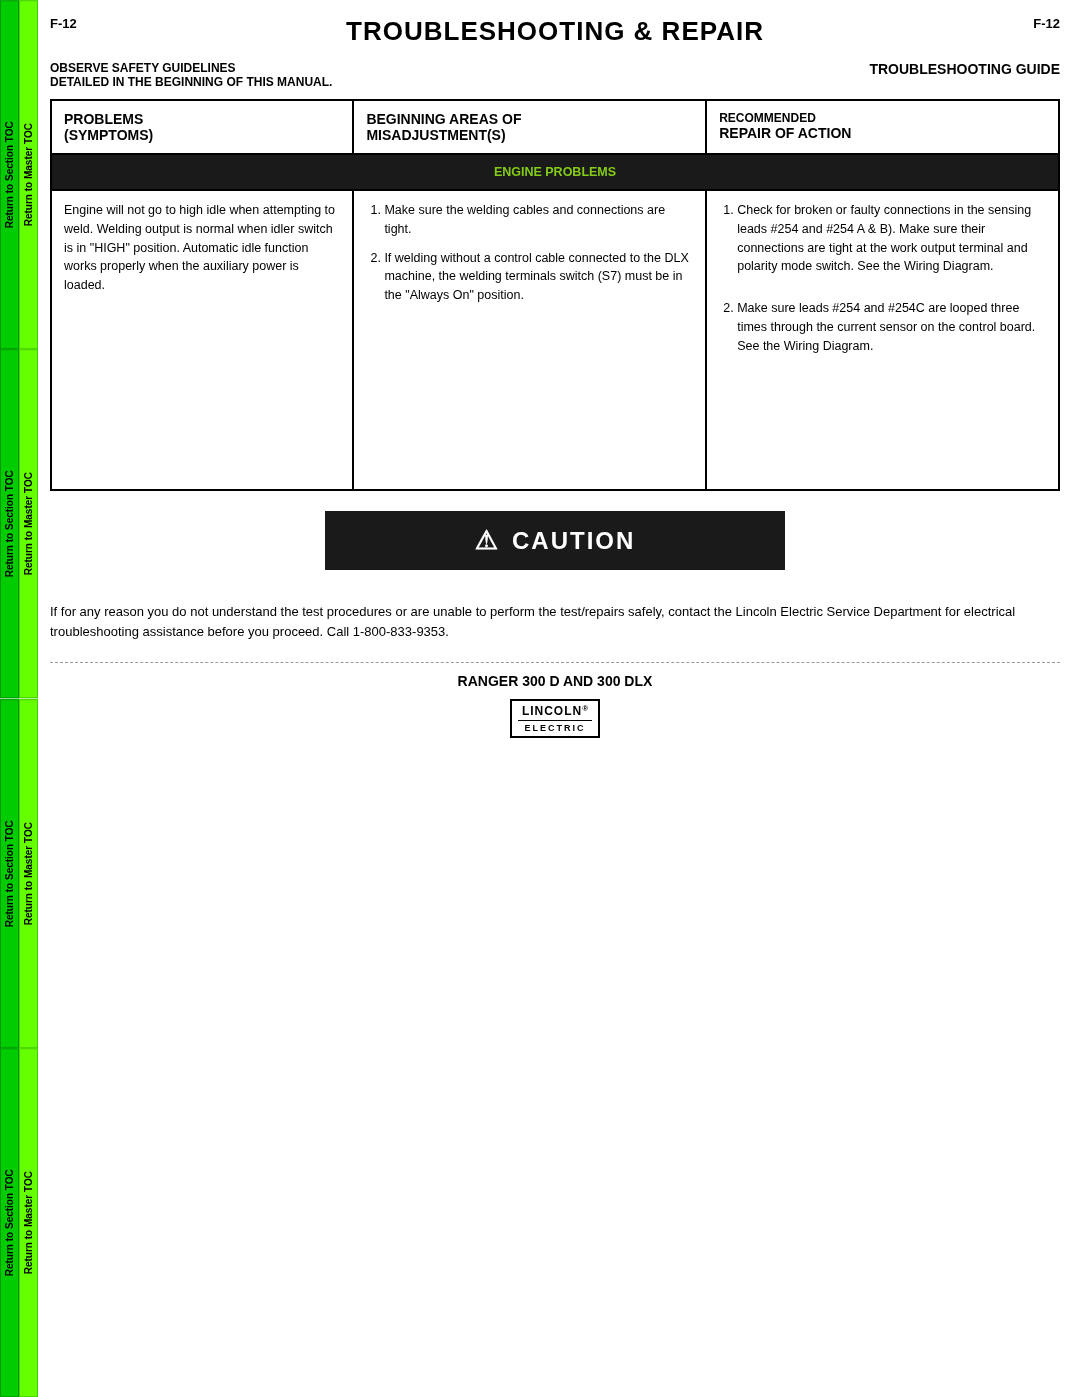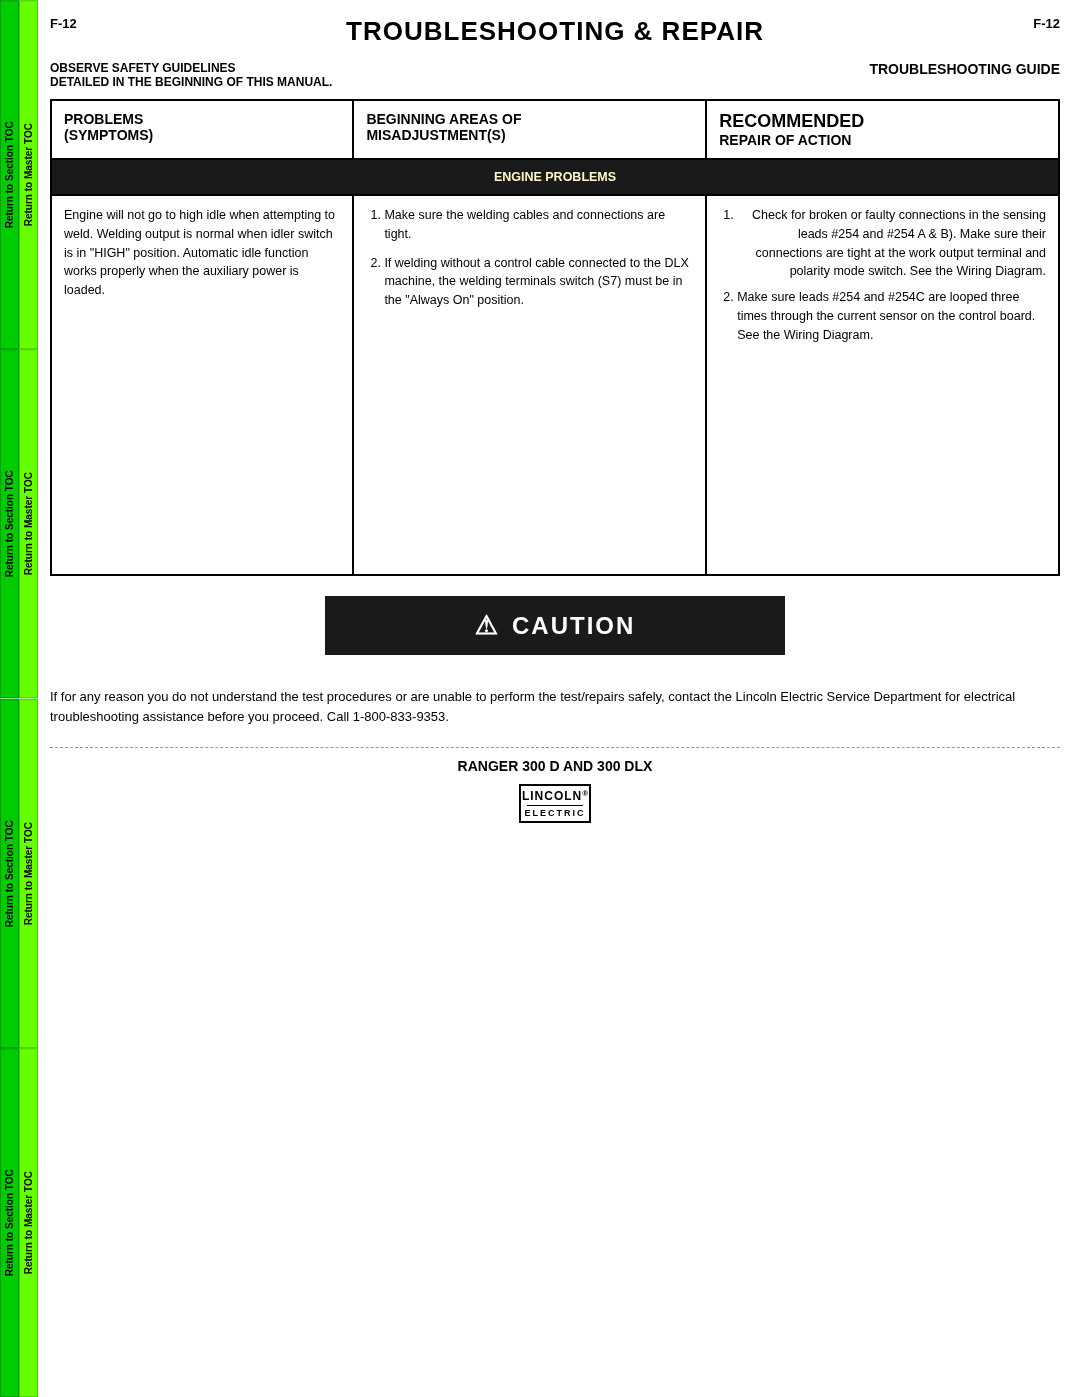--- a/index.html
+++ b/index.html
@@ -75,21 +75,21 @@
       background: #fff;
     }
     .trouble-table td {
       border: 2px solid #000;
       padding: 10px 12px;
       font-size: 12.5px;
       vertical-align: top;
     }
     .engine-problems-header {
       background: #1a1a1a;
-      color: #fef9c3;
+      color: #84cc16;
       text-align: center;
       font-size: 14px;
       font-weight: bold;
       padding: 8px;
     }
 
     
     .caution-box {
       background: #1a1a1a;
       color: #fff;
@@ -122,21 +122,21 @@
       font-weight: bold;
       font-size: 14px;
       margin-bottom: 10px;
     }
     .lincoln-logo {
       display: flex;
       flex-direction: column;
       align-items: center;
       justify-content: center;
       margin: 0 auto;
-      width: 72px;
+      width: 90px;
       border: 2px solid #000;
       padding: 3px 6px;
     }
 
     .header-row {
       display: flex;
       justify-content: space-between;
       gap: 21px;
     }
 
@@ -187,44 +187,44 @@
       <tr>
         <th class="col-problems">
           <div style="font-size:14px;">PROBLEMS</div>
           <div style="font-size:14px;">(SYMPTOMS)</div>
         </th>
         <th class="col-misadj">
           <div style="font-size:14px;">BEGINNING AREAS OF</div>
           <div style="font-size:14px;">MISADJUSTMENT(S)</div>
         </th>
         <th class="col-action">
-          <div style="font-size:18px;">RECOMMENDED</div>
+          <div style="font-size:12px;">RECOMMENDED</div>
           <div style="font-size:14px;">REPAIR OF ACTION</div>
         </th>
       </tr>
     </thead>
     <tbody>
       <tr>
         <td colspan="3" class="engine-problems-header">
           <span>ENGINE PROBLEMS</span>
         </td>
       </tr>
       <tr>
-        <td style="height:380px;vertical-align:top;font-size:12.5px;line-height:1.5;">
+        <td style="height:300px;vertical-align:top;font-size:12.5px;line-height:1.5;">
           <span>Engine will not go to high idle when attempting to weld.  Welding output is normal when idler switch is in "HIGH" position.  Automatic idle function works properly when the auxiliary power is loaded.</span>
         </td>
         <td style="vertical-align:top;font-size:12.5px;line-height:1.5;">
           <ol style="padding-left:18px;">
             <li style="margin-bottom:10px;">Make sure the welding cables and connections are tight.</li>
             <li>If welding without a control cable connected to the DLX machine, the welding terminals switch (S7) must be in the "Always On" position.</li>
           </ol>
         </td>
         <td style="vertical-align:top;font-size:12.5px;line-height:1.5;">
           <ol style="padding-left:18px;">
-            <li style="margin-bottom:7px;text-align:right;">Check for broken or faulty connections in the sensing leads #254 and #254 A &amp; B).  Make sure their connections are tight at the work output terminal and polarity mode switch.  See the Wiring Diagram.</li>
+            <li style="margin-bottom:23px;">Check for broken or faulty connections in the sensing leads #254 and #254 A &amp; B).  Make sure their connections are tight at the work output terminal and polarity mode switch.  See the Wiring Diagram.</li>
             <li>Make sure leads #254 and #254C are looped three times through the current sensor on the control board.  See the Wiring Diagram.</li>
           </ol>
         </td>
       </tr>
     </tbody>
   </table>
 
   <div style="display:flex;justify-content:center;margin-bottom:16px;">
     <div class="caution-box">
       <span style="font-size:26px;">⚠</span>

